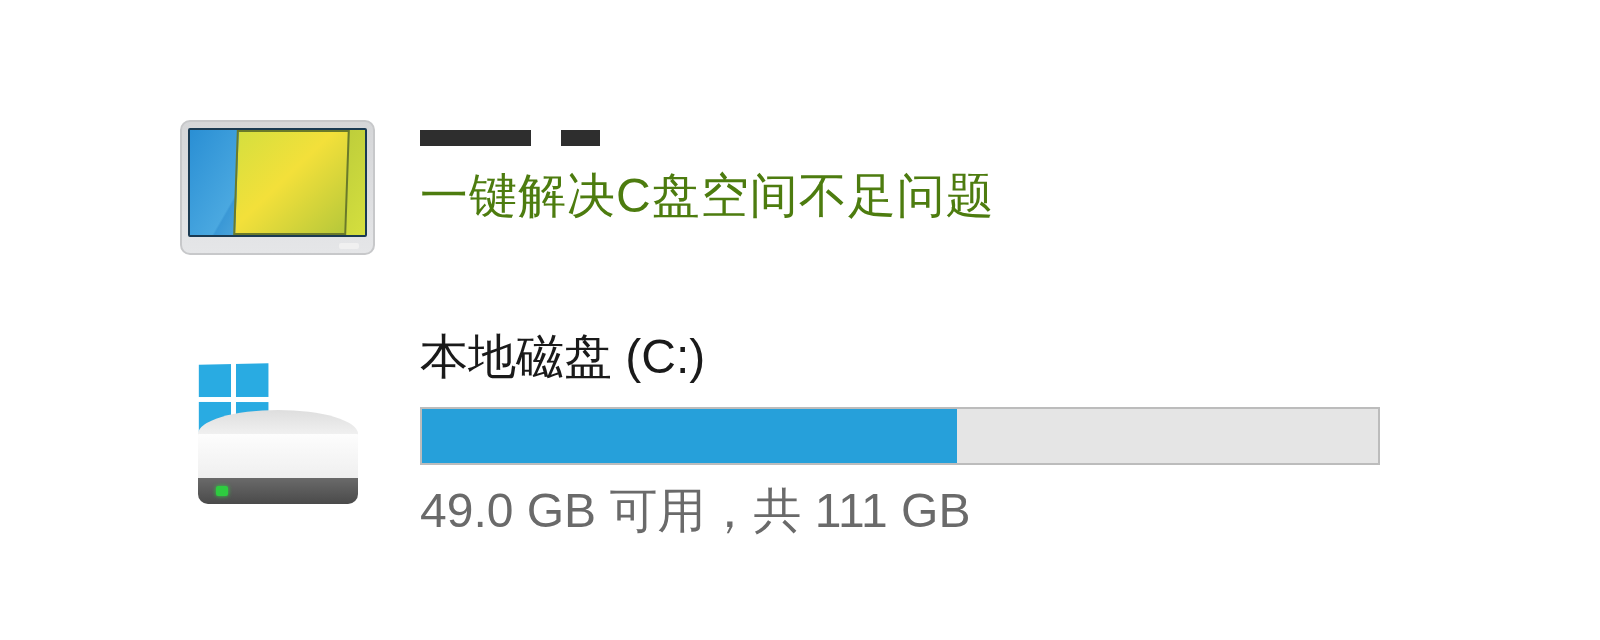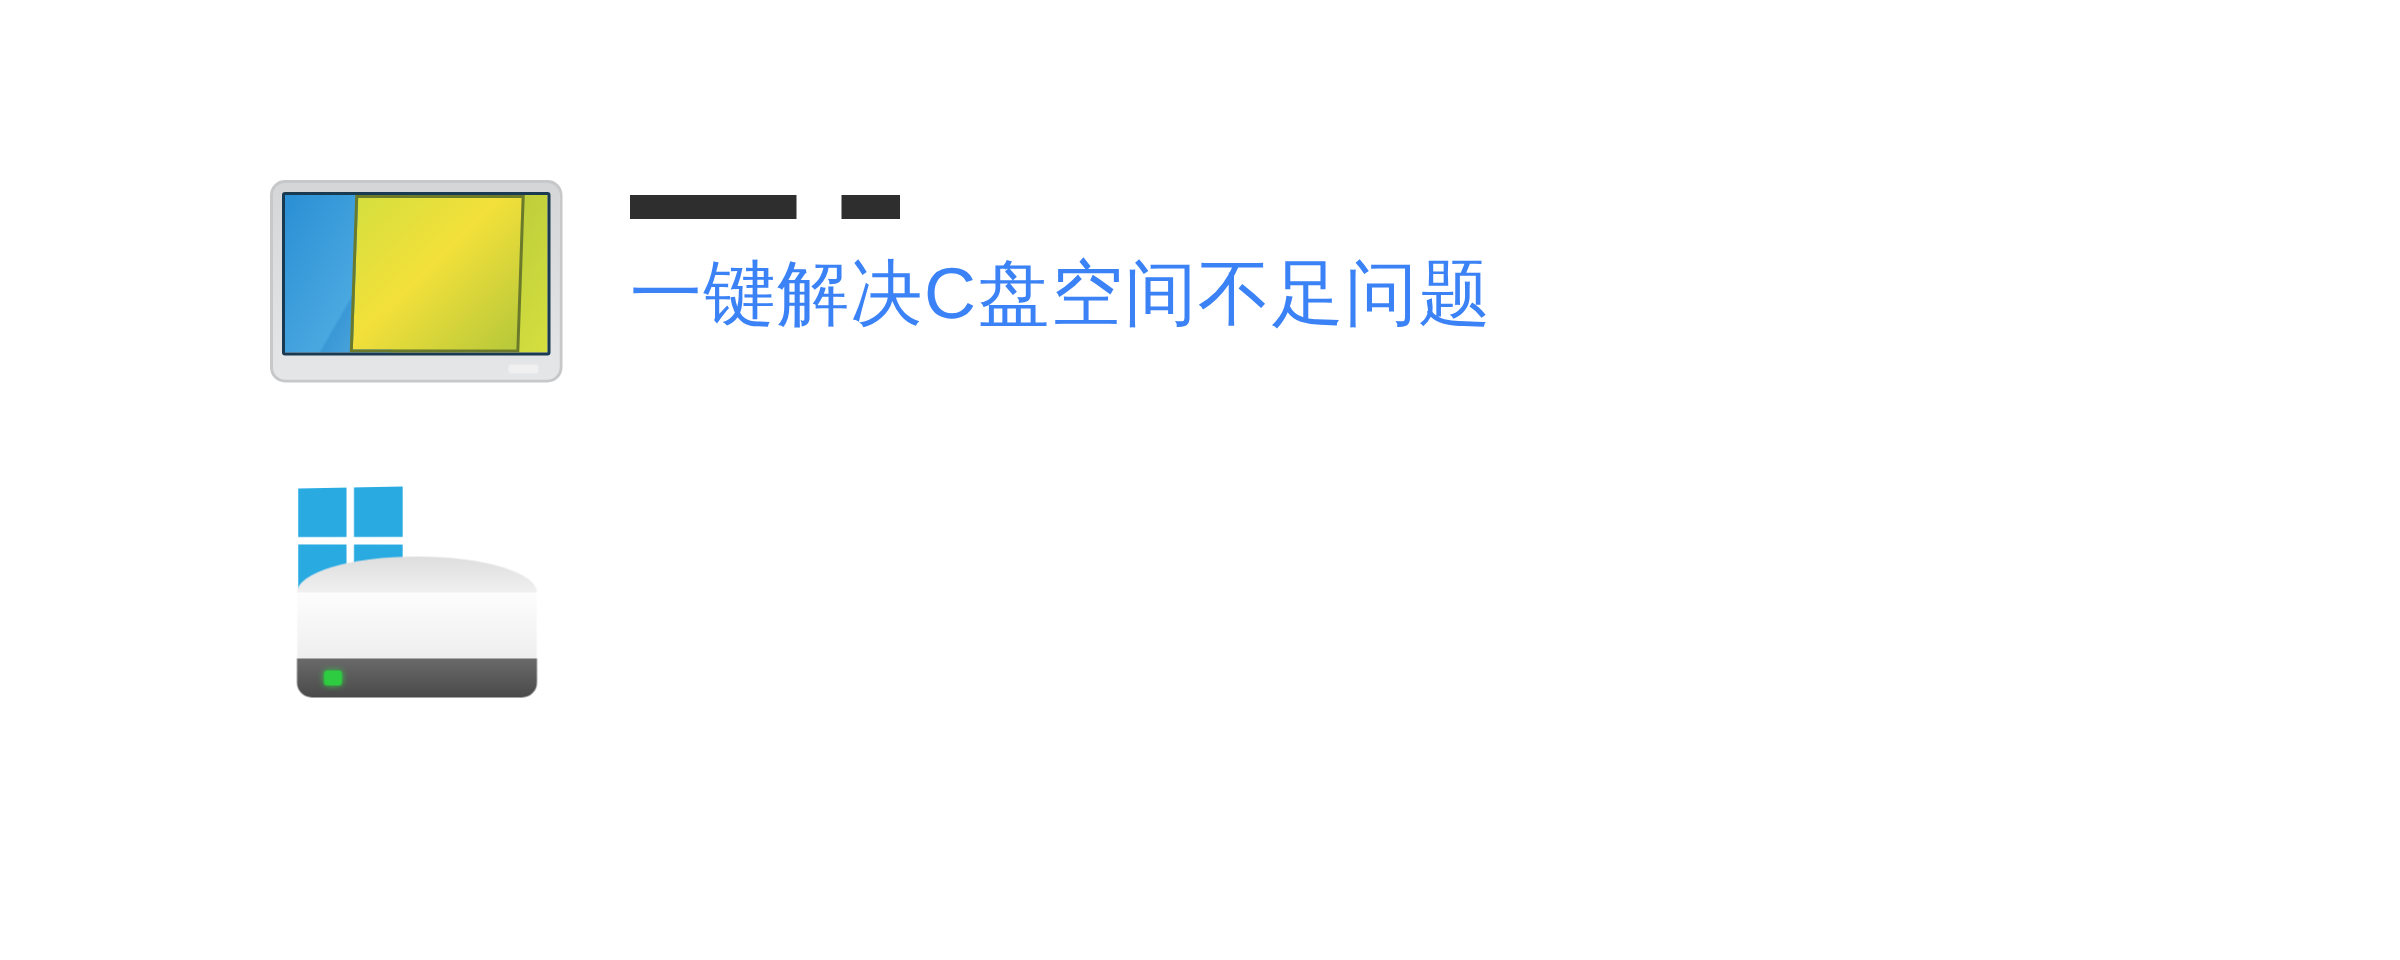--- a/index.html
+++ b/index.html
@@ -83,21 +83,21 @@
     .black-bar span {
       display: inline-block;
       height: 16px;
       background: #2e2e2e;
     }
     .black-bar span:first-child { width: 140px; }
     .black-bar span:last-child { width: 50px; }
 
     .cleanup-desc {
       font-size: 48px;
-      color: #3b82f6;
+      color: #4d7c0f;
       letter-spacing: 1px;
       white-space: nowrap;
     }
 
     
     .drive-item {
       display: flex;
       align-items: center;
     }
 
@@ -223,15 +223,22 @@
             <div></div>
             <div></div>
         </div>
         <div class="drive-body">
           <div class="drive-slot">
             <div class="drive-led"></div>
           </div>
         </div>
       </div>
     </div>
+    <div class="drive-text">
+      <div class="drive-label">本地磁盘 (C:)</div>
+      <div class="progress">
+        <div class="progress-fill" style="width:56%"></div>
+      </div>
+      <div class="drive-space">49.0 GB 可用，共 111 GB</div>
+    </div>
   </div>
 
 </div>
 
 </body></html>

